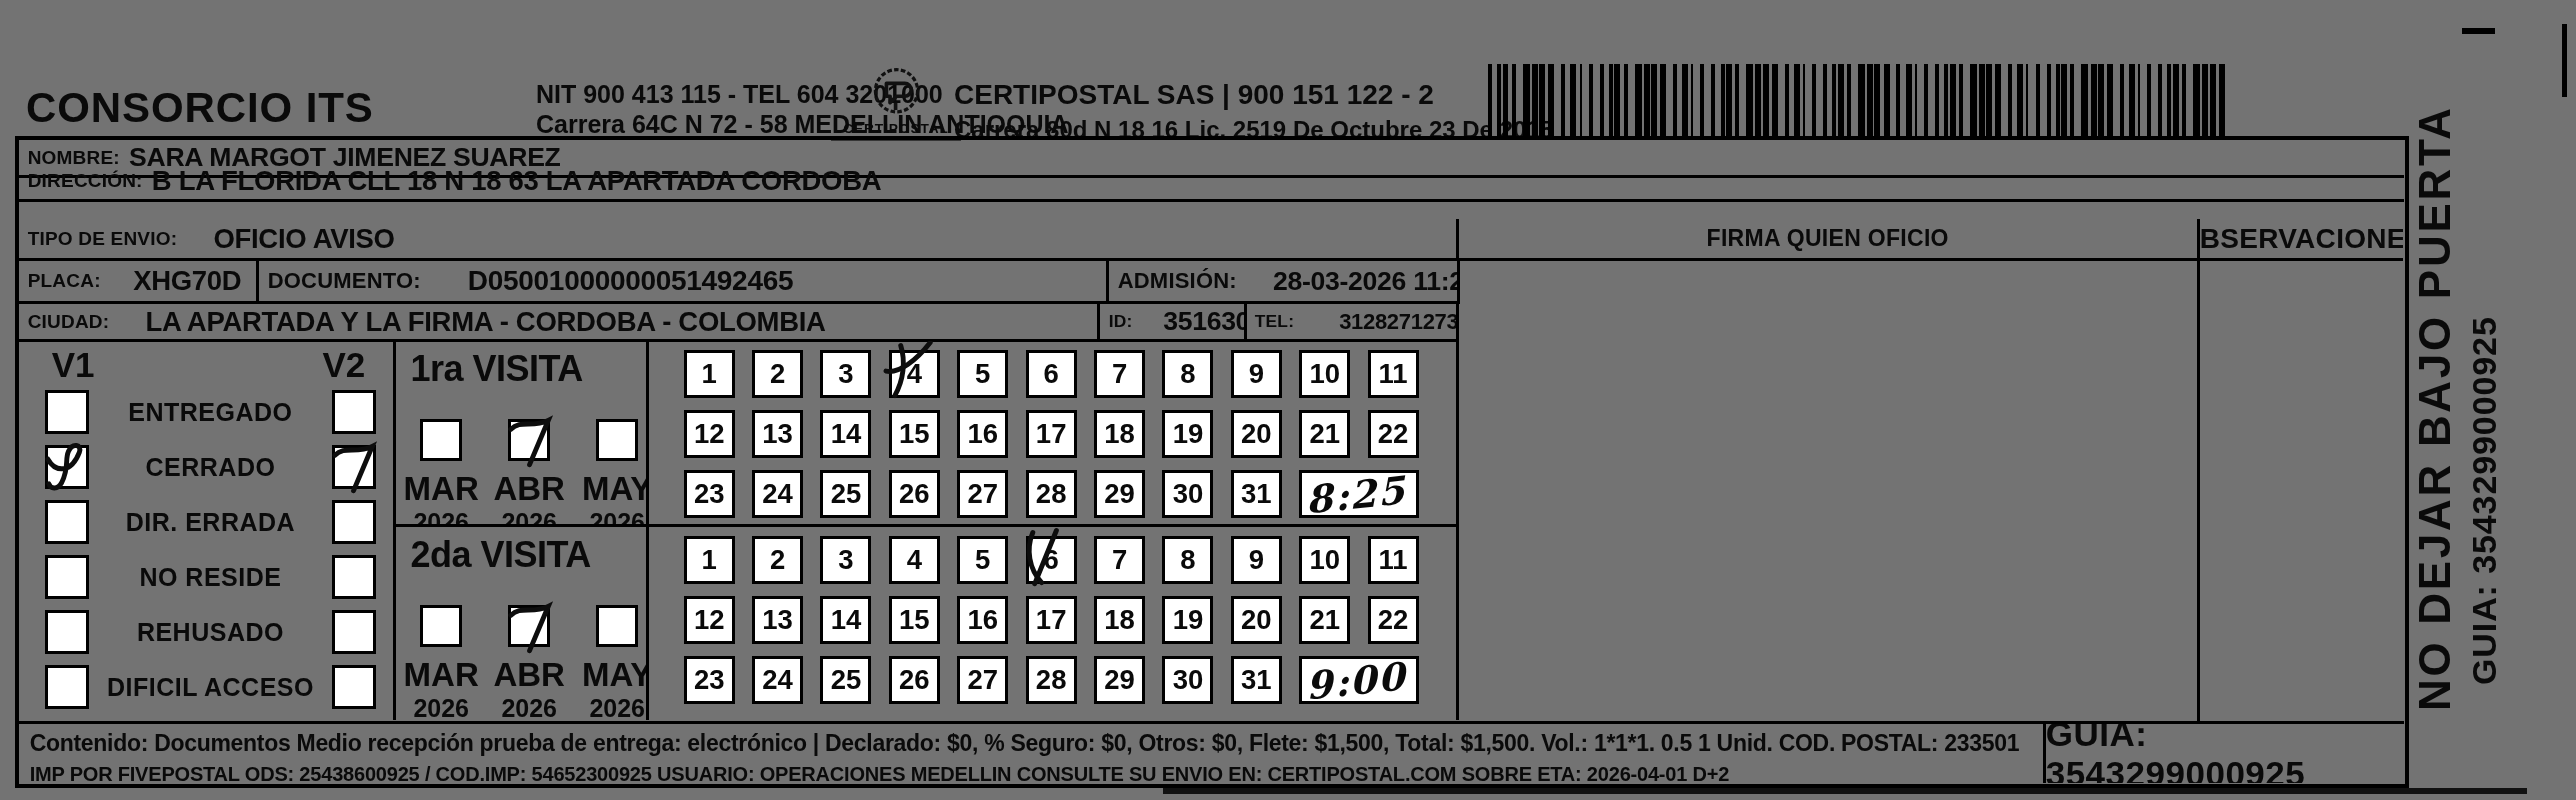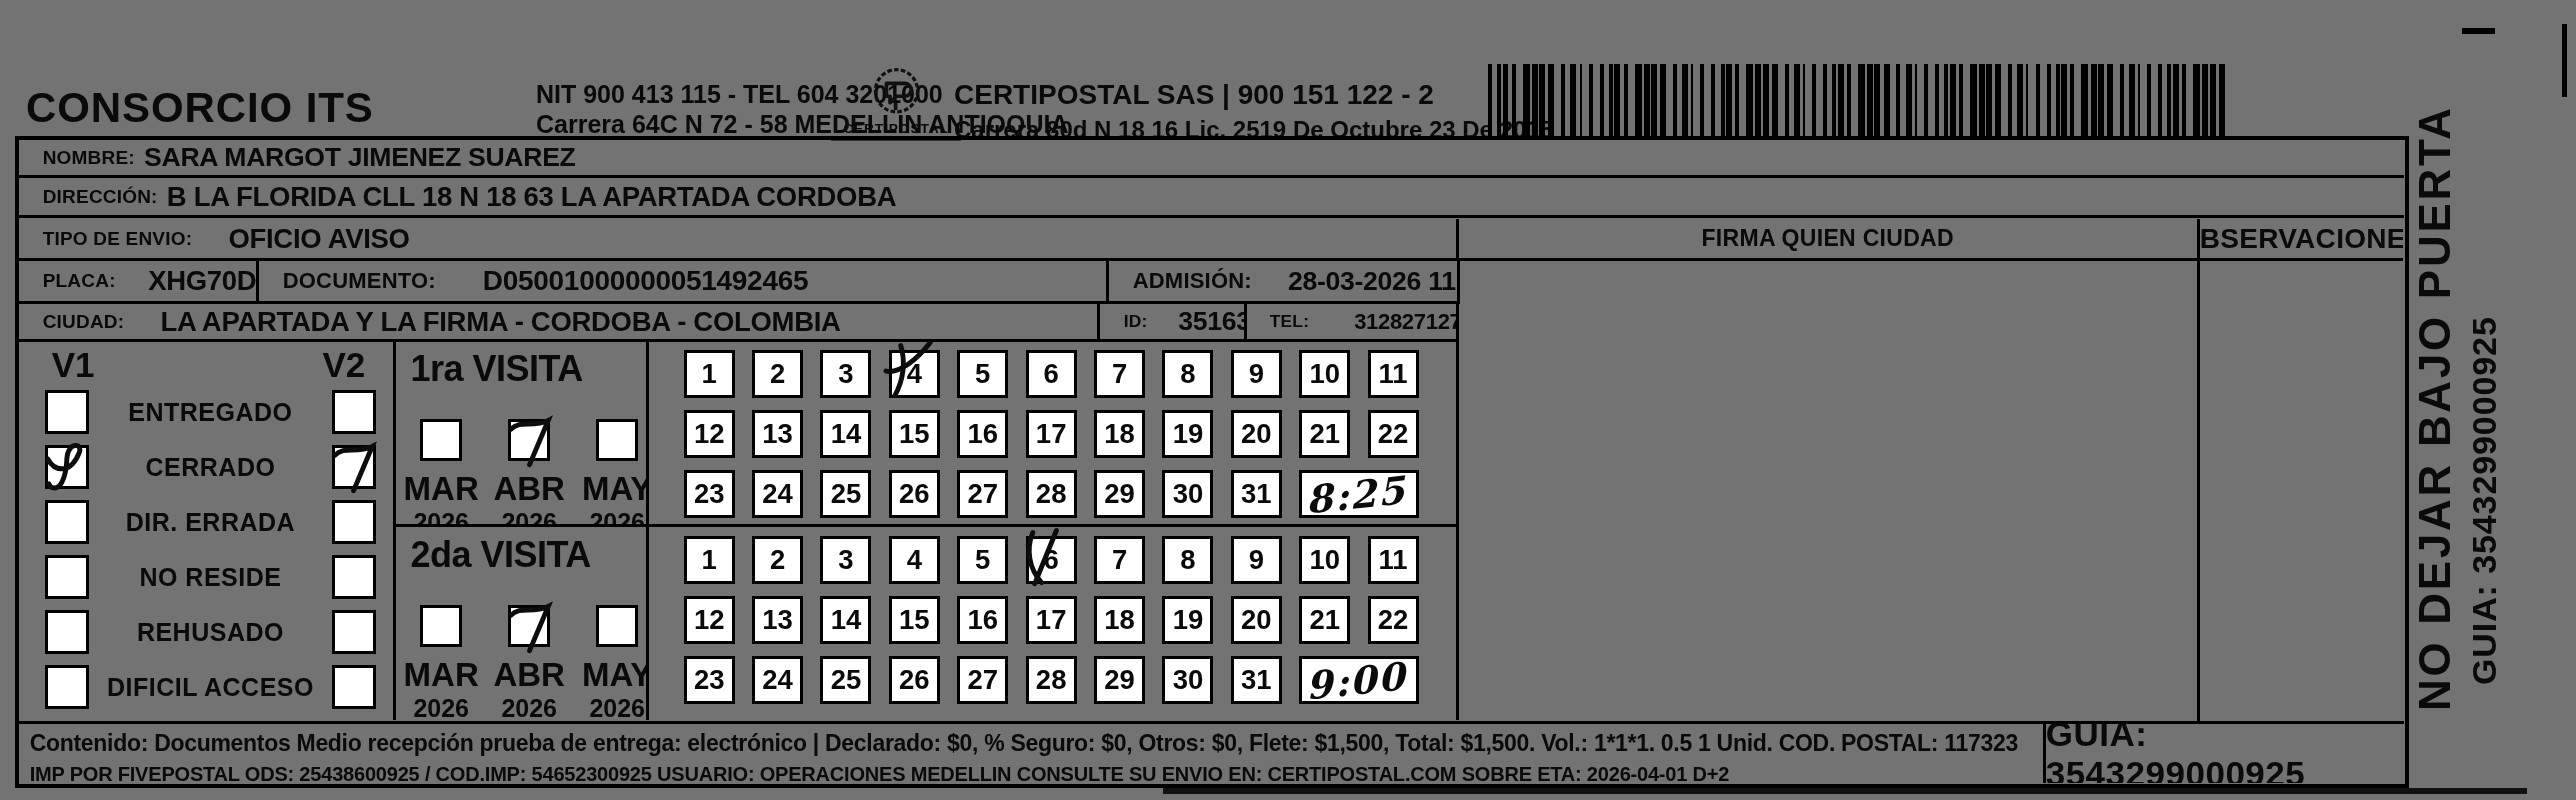--- a/index.html
+++ b/index.html
@@ -17,21 +17,21 @@
   .logo-smudge{height:3.7px;background:#222;opacity:.75;margin:1.8px 13px 0 13px;filter:blur(0.5px);}
   .barcode{overflow:hidden;}
   .barcode i{position:absolute;top:0;height:100%;background:#000;}
   .artifact{background:#000;}
   
   .table{position:absolute;left:14.7px;top:136px;width:2394px;height:652px;border:4.6px solid #000;box-sizing:border-box;}
   .cell{position:absolute;box-sizing:border-box;border:0 solid #000;overflow:hidden;}
   .lab{font-weight:700;font-size:19px;letter-spacing:0.2px;white-space:nowrap;}
   .lab-big{font-weight:700;font-size:22px;}
   .val{font-weight:600;font-size:27.5px;margin-left:9.2px;white-space:nowrap;letter-spacing:-0.3px;}
-  .rowline{display:flex;align-items:center;padding-left:24px;height:100%;}
+  .rowline{display:flex;align-items:center;padding-left:9px;height:100%;}
   .bb{border-bottom-width:3.7px;} .br{border-right-width:3.7px;gap:27px;} .bt{border-top-width:3.7px;}
   .center{display:flex;align-items:center;justify-content:center;}
   .colhead{font-weight:700;font-size:23px;letter-spacing:0.3px;}
   
   .cb{width:44px;height:44px;border:3.7px solid #000;box-sizing:border-box;display:inline-block;position:relative;background:#fff;flex:none;}
   .cb.small{width:42px;height:42px;}
   .mark{position:absolute;left:-7.3px;top:-11px;width:59px;height:64px;overflow:visible;}
   .mark path{fill:none;stroke:#0d0d0d;stroke-width:5;stroke-linecap:round;}
   
   .v-heads{display:flex;justify-content:space-between;padding:3.7px 27.5px 0 33px;font-weight:700;font-size:35px;}
@@ -174,30 +174,30 @@
   <div class="abs artifact" style="left:2562px;top:24px;width:4.6px;height:73px;"></div>
   <div class="abs artifact" style="left:1163px;top:788px;width:1364px;height:6.4px;opacity:.85;filter:blur(0.5px);"></div>
 
   <div class="table">
 
     <div class="cell bb rowline" style="left:0;top:0;width:2385px;height:38px;">
       <span class="lab">NOMBRE:</span>
       <span class="val" style="font-size:26.6px;">SARA MARGOT JIMENEZ SUAREZ</span>
     </div>
 
-    <div class="cell bb rowline" style="left:0;top:38px;width:2385px;height:40px;">
+    <div class="cell bb rowline" style="left:0;top:22px;width:2385px;height:40px;">
       <span class="lab">DIRECCIÓN:</span>
       <span class="val">B LA FLORIDA CLL 18 N 18 63 LA APARTADA CORDOBA</span>
     </div>
 
     <div class="cell bb br rowline" style="left:0;top:79px;width:1440px;height:42px;">
       <span class="lab">TIPO DE ENVIO:</span>
       <span class="val">OFICIO AVISO</span>
     </div>
-    <div class="cell bb br center colhead" style="left:1440px;top:79px;width:741px;height:42px;">FIRMA QUIEN CIUDAD</div>
+    <div class="cell bb br center colhead" style="left:1440px;top:79px;width:741px;height:42px;">FIRMA QUIEN OFICIO</div>
     <div class="cell bb center colhead" style="left:2181px;top:79px;width:203px;height:42px;font-size:28px;">OBSERVACIONES</div>
 
     <div class="cell bb br rowline" style="left:0;top:121px;width:240px;height:43px;">
       <span class="lab">PLACA:</span>
       <span class="val" style="margin-left:5.5px;">XHG70D</span>
     </div>
     <div class="cell bb br rowline" style="left:240px;top:121px;width:850px;height:43px;">
       <span class="lab lab-big">DOCUMENTO:</span>
       <span class="val" style="font-size:28px;margin-left:20px;">D05001000000051492465</span>
     </div>
@@ -519,21 +519,21 @@
         </div>
         <div class="day time">
           <span class="handwrite">9:00</span>
         </div>
       </div>
 
     <div class="cell br" style="left:1440px;top:121px;width:741px;height:460px;"></div>
     <div class="cell" style="left:2181px;top:121px;width:203px;height:460px;"></div>
 
     <div class="cell bt br" style="left:0;top:581px;width:2027px;height:62px;padding:6.4px 0 0 11px;">
-      <div class="f1">Contenido: Documentos Medio recepción prueba de entrega: electrónico | Declarado: $0, % Seguro: $0, Otros: $0, Flete: $1,500, Total: $1,500. Vol.: 1*1*1. 0.5  1 Unid. COD. POSTAL: 117323</div>
+      <div class="f1">Contenido: Documentos Medio recepción prueba de entrega: electrónico | Declarado: $0, % Seguro: $0, Otros: $0, Flete: $1,500, Total: $1,500. Vol.: 1*1*1. 0.5  1 Unid. COD. POSTAL: 233501</div>
       <div class="f2">IMP POR FIVEPOSTAL ODS: 25438600925 / COD.IMP: 54652300925 USUARIO: OPERACIONES MEDELLIN CONSULTE SU ENVIO EN: CERTIPOSTAL.COM SOBRE ETA: 2026-04-01 D+2</div>
     </div>
     <div class="cell bt center guia-big" style="left:2027px;top:581px;width:358px;height:62px;">GUIA: 3543299000925</div>
   </div>
 
   <div class="v-text v-warn" style="left:2410px;top:154px;height:557px;">NO DEJAR BAJO PUERTA</div>
   <div class="v-text v-guia" style="left:2465px;top:209px;height:476px;">GUIA: 3543299000925</div>
 
 </div>
 

